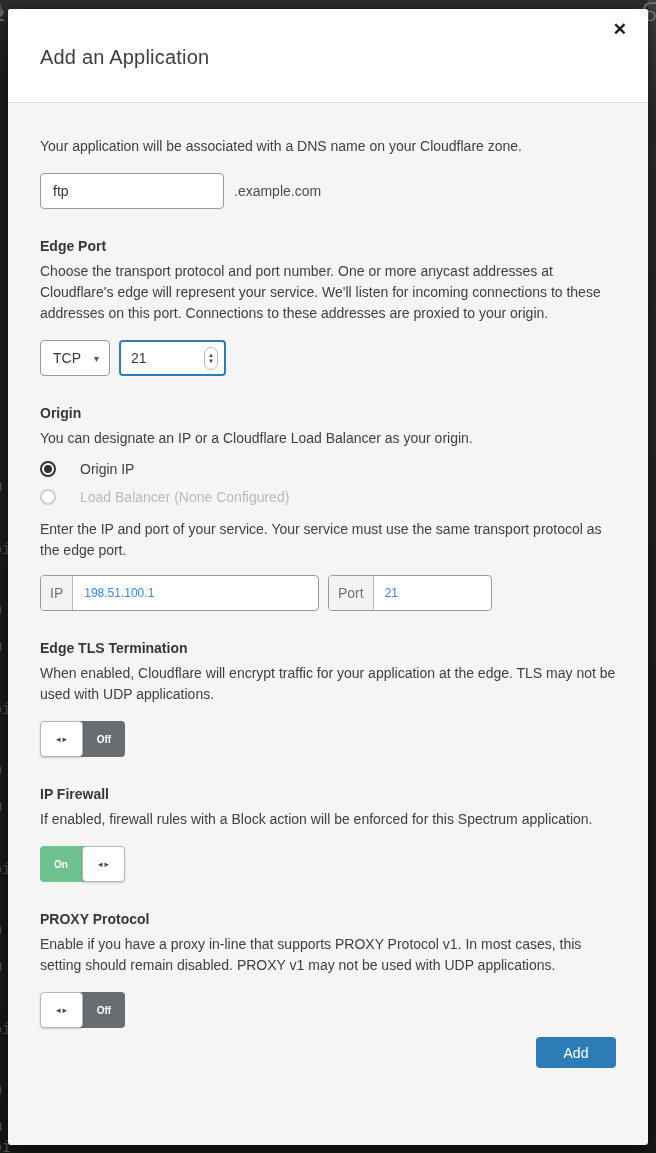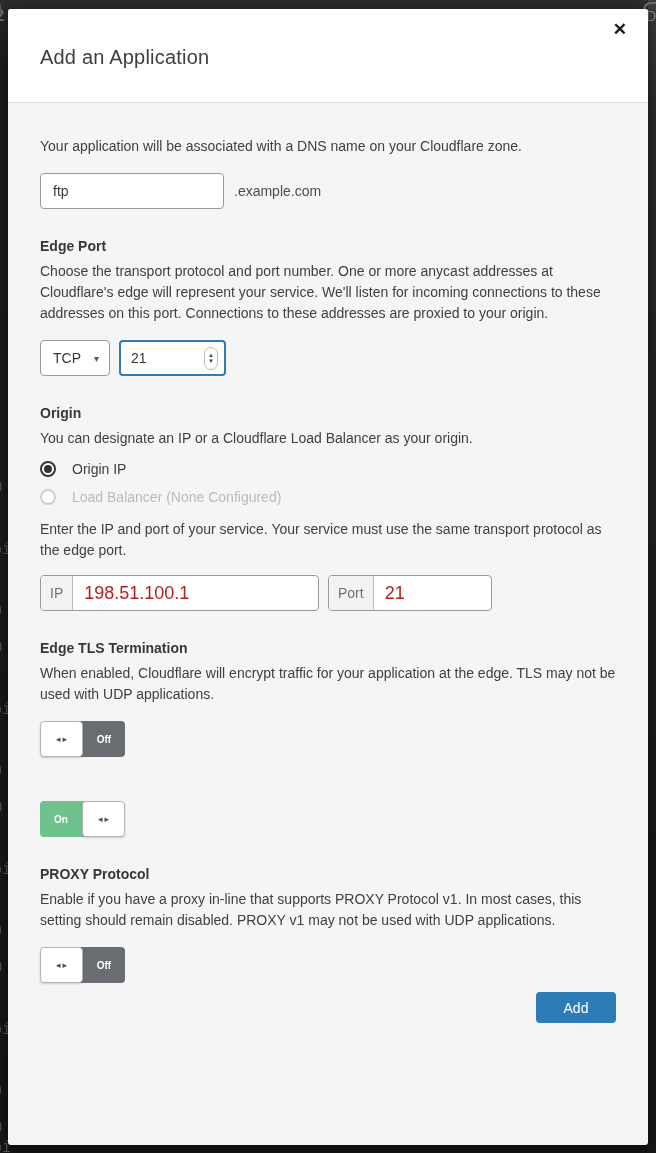--- a/index.html
+++ b/index.html
@@ -94,33 +94,33 @@
   .radio-row { display:flex; align-items:center; margin-top:12px; }
   .radio-circle {
     width:16px; height:16px; border:2px solid #303335; border-radius:50%;
     position:relative; background:#fff; flex:none; cursor:pointer;
   }
   .radio-circle.selected::after {
     content:''; position:absolute; left:2px; top:2px; right:2px; bottom:2px;
     background:#303335; border-radius:50%;
   }
   .radio-circle.disabled { border-color:#cdd0d2; cursor:default; }
-  .radio-label { margin-left:16px; font-size:14px; color:#3d4144; }
+  .radio-label { margin-left:24px; font-size:14px; color:#3d4144; }
   .radio-label.disabled { color:#b8bbbd; }
 
   
   .input-group {
     display:inline-flex; height:36px; background:#fff;
     border:1px solid #989b9d; border-radius:4px; overflow:hidden; align-items:stretch;
   }
   .input-group .prefix {
     background:#f3f3f4; border-right:1px solid #b9bcbe; color:#6f7275;
     display:flex; align-items:center; padding:0 9px; font-size:14px;
   }
-  .input-group .value { display:flex; align-items:center; padding:0 11px; font-size:18px; color:#b91c1c; }
+  .input-group .value { display:flex; align-items:center; padding:0 11px; font-size:12px; color:#3b82f6; }
   .ip-group { width:279px; }
   .ip-group .value { flex:1; }
   .port-group { width:164px; margin-left:9px; }
 
   
   .toggle { display:inline-flex; height:36px; margin-top:16px; cursor:pointer; }
   .toggle-knob {
     width:43px; background:#fff; border:1px solid #b3b6b8; border-radius:4px;
     display:flex; align-items:center; justify-content:center; z-index:2;
     box-shadow:0 1px 2px rgba(0,0,0,.18);
@@ -233,20 +233,22 @@
         <p class="section-desc">When enabled, Cloudflare will encrypt traffic for your application at the edge. TLS may not be used with UDP applications.</p>
         <div class="toggle off">
           <span class="toggle-knob">
             <span class="toggle-arrows">◂▸</span>
           </span>
           <span class="toggle-label">Off</span>
         </div>
       </div>
 
       <div class="section">
+        <div class="section-heading">IP Firewall</div>
+        <p class="section-desc">If enabled, firewall rules with a Block action will be enforced for this Spectrum application.</p>
         <div class="toggle on">
           <span class="toggle-label">On</span>
           <span class="toggle-knob">
             <span class="toggle-arrows">◂▸</span>
           </span>
         </div>
       </div>
 
       <div class="section" style="margin-bottom:0">
         <div class="section-heading">PROXY Protocol</div>

